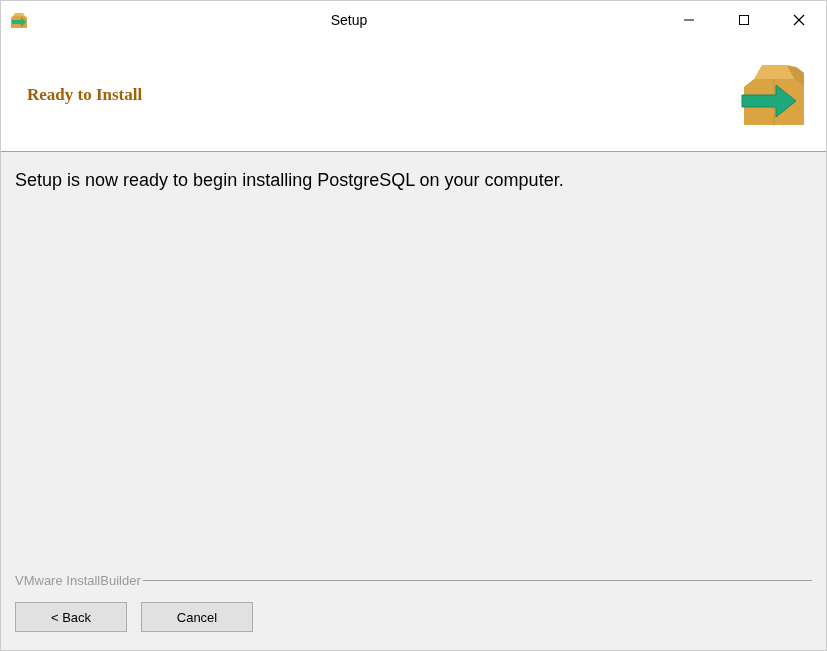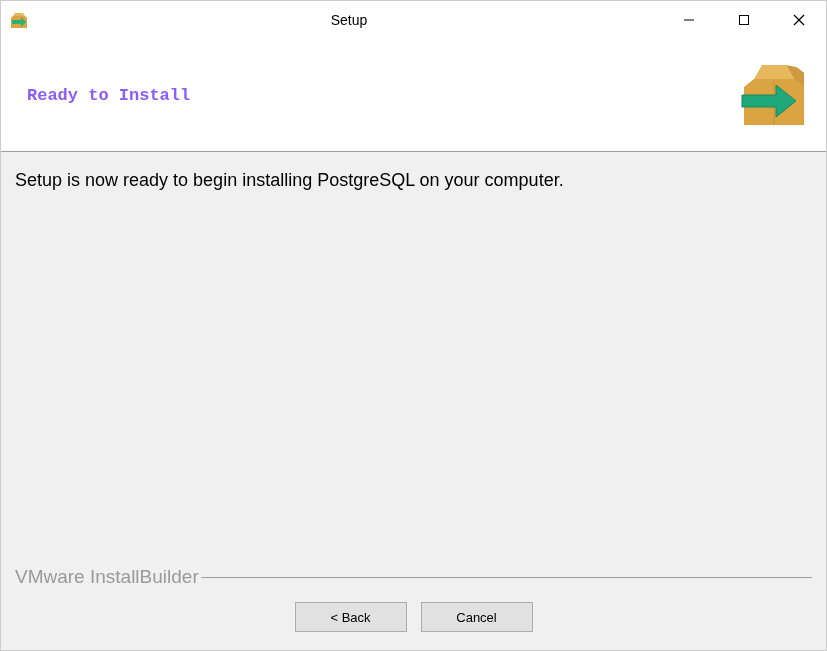--- a/index.html
+++ b/index.html
@@ -53,22 +53,22 @@
       display: flex;
       align-items: center;
       justify-content: space-between;
       padding: 20px 12px 20px 26px;
       background: #fff;
       border-bottom: 1px solid #a0a0a0;
     }
     .header-title {
       font-size: 17px;
       font-weight: bold;
-      color: #8b5cf6;
-      font-family: Liberation Mono, monospace;
+      color: #a16207;
+      font-family: Liberation Serif, serif;
     }
     .header-icon {
       width: 80px;
       height: 72px;
     }
     
     .content {
       flex: 1;
       background: #f0f0f0;
       padding: 18px 14px;
@@ -82,33 +82,33 @@
     .footer {
       background: #f0f0f0;
       padding: 10px 14px 18px 14px;
     }
     .footer-divider-row {
       display: flex;
       align-items: center;
       margin-bottom: 14px;
     }
     .footer-brand {
-      font-size: 19px;
+      font-size: 13px;
       color: #9a9a9a;
       white-space: nowrap;
       padding-right: 2px;
     }
     .footer-line {
       flex: 1;
       height: 1px;
       background: #a0a0a0;
     }
     .button-row {
       display: flex;
-      justify-content: center;
+      justify-content: flex-start;
       gap: 14px;
     }
     .btn {
       width: 112px;
       height: 30px;
       background: #e1e1e1;
       border: 1px solid #adadad;
       font-size: 13px;
       font-family: inherit;
       cursor: pointer;

